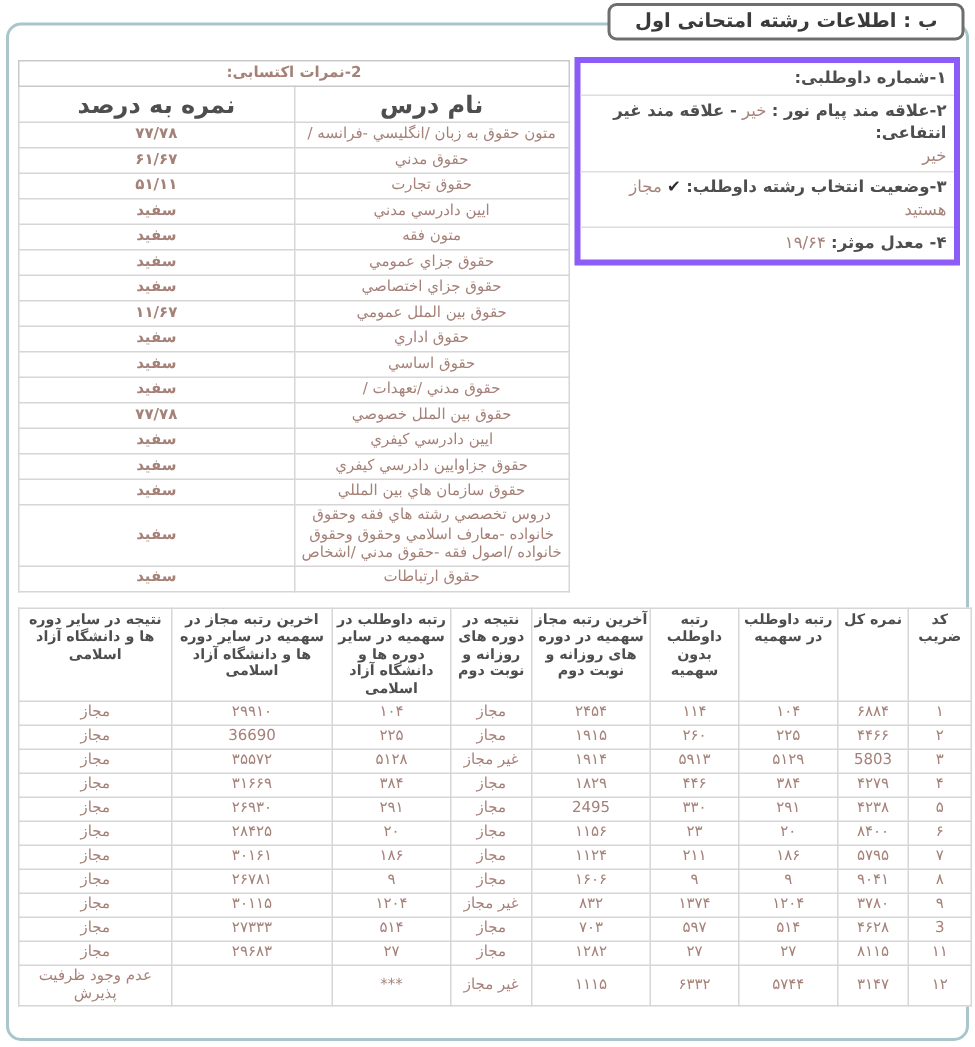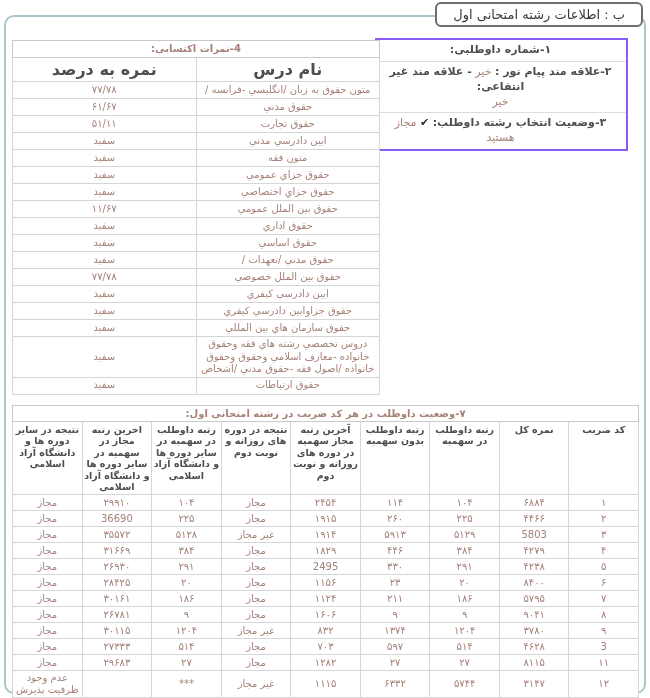--- a/index.html
+++ b/index.html
@@ -2,41 +2,41 @@
 <html lang="fa" dir="rtl"><head>
 <meta charset="utf-8">
 <style>
   html,body{margin:0;padding:0;background:#fff;}
   .page{position:relative;width:650px;height:698px;background:#fff;
         font-family:"DejaVu Sans",sans-serif;direction:rtl;overflow:hidden;}
   .frame{position:absolute;left:4px;right:4px;top:15px;bottom:4px;
          border:2px solid #a9c6cc;border-radius:10px;pointer-events:none;}
   .badge{position:absolute;top:2px;right:7px;z-index:3;background:#fff;
          border:2px solid #6e6e6e;border-radius:6px;padding:3px 16px;
-         font-size:13px;font-weight:normal;color:#3a3a3a;margin-left:28px;}
+         font-size:13px;font-weight:bold;color:#3a3a3a;margin-left:28px;}
   
-  .info-box{position:absolute;top:38px;right:22px;width:249px;background:#fff;
-            border:2px solid #8b5cf6;font-size:11px;z-index:2;text-align:center;}
+  .info-box{position:absolute;top:38px;right:10px;width:249px;background:#fff;
+            border:4px solid #8b5cf6;font-size:11px;z-index:2;}
   .info-item{border-bottom:1px solid #ddd;padding:3px 5px 3px 3px;line-height:1.35;}
   .info-item:last-child{border-bottom:none;}
   .lbl{font-weight:bold;color:#4e4e4e;}
   .val{color:#a58178;}
   .check{color:#2f2f2f;font-weight:bold;}
   
   table{border-collapse:collapse;table-layout:fixed;background:#fff;}
   td,th{border:1px solid #d6d6d6;overflow:hidden;}
   .title-cell{font-weight:bold;color:#4e4e4e;text-align:right;
               font-size:11px;padding:2px 6px;border:1px solid #c9c9c9;}
   
   .grades-table{position:absolute;top:40px;left:12px;width:368px;z-index:2;}
   .grades-table th{font-size:16px;font-weight:bold;color:#4e4e4e;
                    text-align:center;padding:2px 2px;vertical-align:middle;line-height:1.2;}
   .grades-table td{font-size:10px;color:#a58178;text-align:center;
                    padding:1px 3px;height:14px;line-height:1.25;}
-  .col-score{width:60px;}
+  .col-score{width:60px;font-weight:bold;}
   
   .coef-table{position:absolute;top:405px;left:12px;width:627px;z-index:2;}
   .coef-table th{font-size:9.5px;font-weight:bold;color:#4e4e4e;text-align:center;
                  vertical-align:top;padding:2px 1px;line-height:1.2;}
   .coef-table td{font-size:10px;color:#a58178;text-align:center;
                  padding:1px 2px;height:13px;line-height:1.2;}
   .w0{width:39px}.w1{width:44px}.w2{width:63px}.w3{width:56px}.w4{width:76px}
   .w5{width:51px}.w6{width:76px}.w7{width:104px}.w8{width:99px}
 </style>
 </head>
@@ -60,26 +60,30 @@
       <span class="lbl"> - </span>
       <span class="lbl">علاقه مند غیر انتفاعی:</span>
       <br>
       <span class="val">خیر</span>
     </div>
     <div class="info-item">
       <span class="lbl">۳-وضعیت انتخاب رشته داوطلب:</span>
       <span class="check">✔</span>
       <span class="val">مجاز هستید</span>
     </div>
+    <div class="info-item">
+      <span class="lbl">۴- معدل موثر:</span>
+      <span class="val">۱۹/۶۴</span>
+    </div>
   </div>
 
   <table class="grades-table">
     <thead>
       <tr>
-        <td class="title-cell" colspan="2">4-نمرات اکتسابی:</td>
+        <td class="title-cell" colspan="2">2-نمرات اکتسابی:</td>
       </tr>
       <tr>
         <th>نام درس</th>
         <th class="col-score">نمره به درصد</th>
       </tr>
     </thead>
     <tbody>
         <tr>
           <td>متون حقوق به زبان /انگلیسي -فرانسه /</td>
           <td class="col-score">۷۷/۷۸</td>
@@ -146,23 +150,20 @@
         </tr>
         <tr>
           <td>حقوق ارتباطات</td>
           <td class="col-score">سفید</td>
         </tr>
       </tbody>
   </table>
 
   <table class="coef-table">
     <thead>
-      <tr>
-        <td class="title-cell" colspan="9">۷-وضعیت داوطلب در هر کد ضریب در رشته امتحانی اول:</td>
-      </tr>
       <tr>
           <th class="w0">کد ضریب</th>
           <th class="w1">نمره کل</th>
           <th class="w2">رتبه داوطلب در سهمیه</th>
           <th class="w3">رتبه داوطلب بدون سهمیه</th>
           <th class="w4">آخرین رتبه مجاز سهمیه در دوره های روزانه و نوبت دوم</th>
           <th class="w5">نتیجه در دوره های روزانه و نوبت دوم</th>
           <th class="w6">رتبه داوطلب در سهمیه در سایر دوره ها و دانشگاه آزاد اسلامی</th>
           <th class="w7">اخرین رتبه مجاز در سهمیه در سایر دوره ها و دانشگاه آزاد اسلامی</th>
           <th class="w8">نتیجه در سایر دوره ها و دانشگاه آزاد اسلامی</th>

